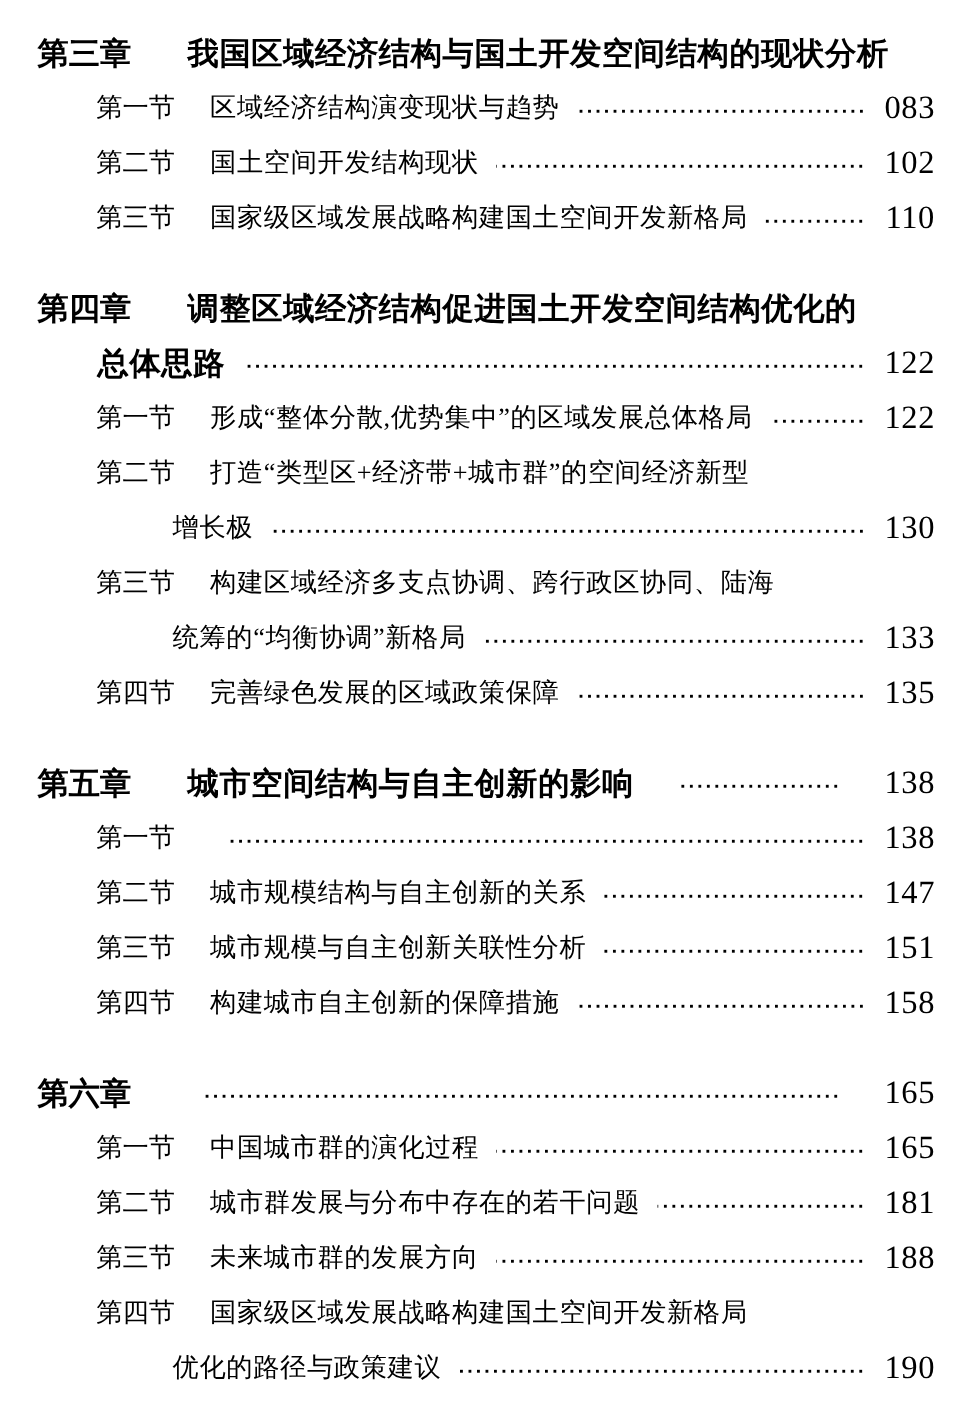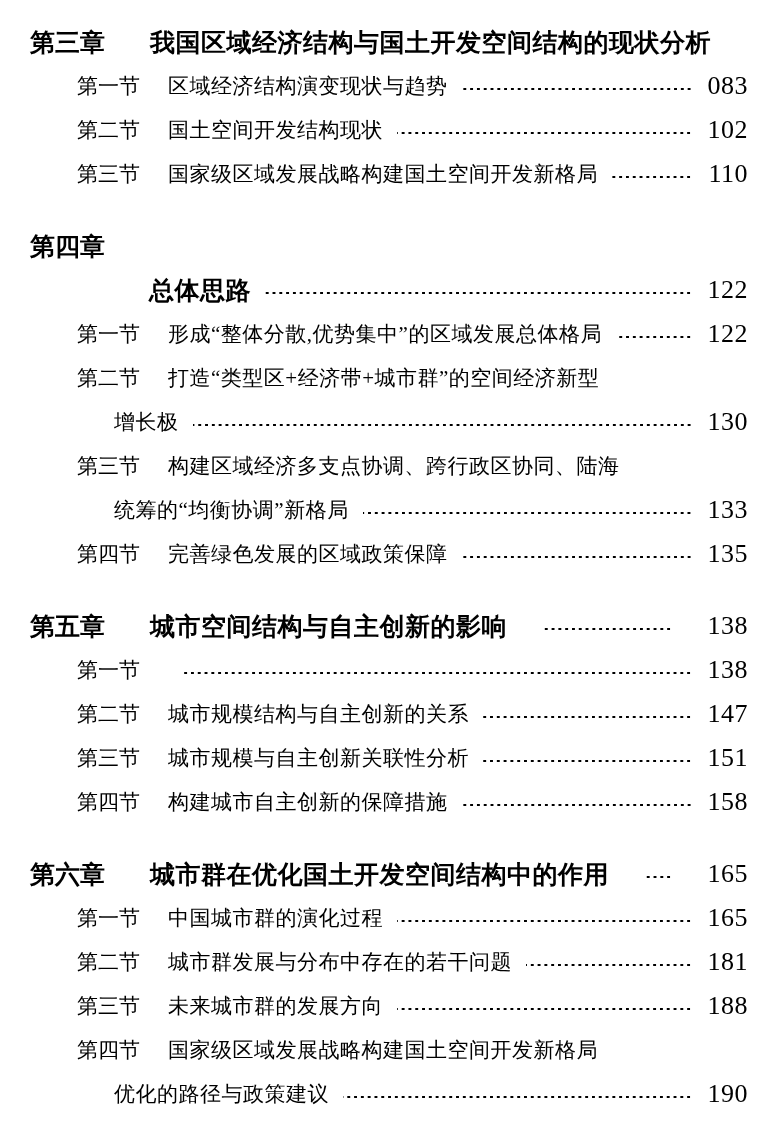--- a/index.html
+++ b/index.html
@@ -36,34 +36,34 @@
     font-size: 25px;
     gap: 20px;
   }
   .chapter .label {
     flex: 0 0 100px;
   }
   .cont-chapter {
     font-family: "Liberation Sans", sans-serif;
     font-weight: bold;
     font-size: 25px;
-    margin-left: 119px;
+    margin-left: 48px;
   }
   
   .section {
     font-size: 21px;
     margin-left: 47px;
     justify-content: space-between;
   }
   .section .label {
     flex: 0 0 91px;
   }
   .cont-section {
     font-size: 21px;
-    margin-left: 84px;
+    margin-left: 108px;
   }
   .title {
     flex: 0 0 auto;
     letter-spacing: 0.5px;
   }
   .dots {
     flex: 1 1 auto;
     align-self: center;
     height: 10px;
     margin: 6px 10px 0 14px;
@@ -109,20 +109,21 @@
   </div>
   <div class="row section">
     <span class="label">第三节</span>
     <span class="title">国家级区域发展战略构建国土空间开发新格局</span>
     <span class="dots"></span>
     <span class="page">110</span>
   </div>
 
   <div class="row chapter gap">
     <span class="label">第四章</span>
+    <span class="title">调整区域经济结构促进国土开发空间结构优化的</span>
     <span class="spacer"></span>
   </div>
   <div class="row cont-chapter">
     <span class="title">总体思路</span>
     <span class="dots"></span>
     <span class="page">122</span>
   </div>
   <div class="row section">
     <span class="label">第一节</span>
     <span class="title">形成“整体分散,优势集中”的区域发展总体格局</span>
@@ -181,21 +182,20 @@
   </div>
   <div class="row section">
     <span class="label">第四节</span>
     <span class="title">构建城市自主创新的保障措施</span>
     <span class="dots"></span>
     <span class="page">158</span>
   </div>
 
   <div class="row chapter gap">
     <span class="label">第六章</span>
-    <span class="title">城市群在优化国土开发空间结构中的作用</span>
     <span class="dots"></span>
     <span class="page">165</span>
   </div>
   <div class="row section">
     <span class="label">第一节</span>
     <span class="title">中国城市群的演化过程</span>
     <span class="dots"></span>
     <span class="page">165</span>
   </div>
   <div class="row section">

